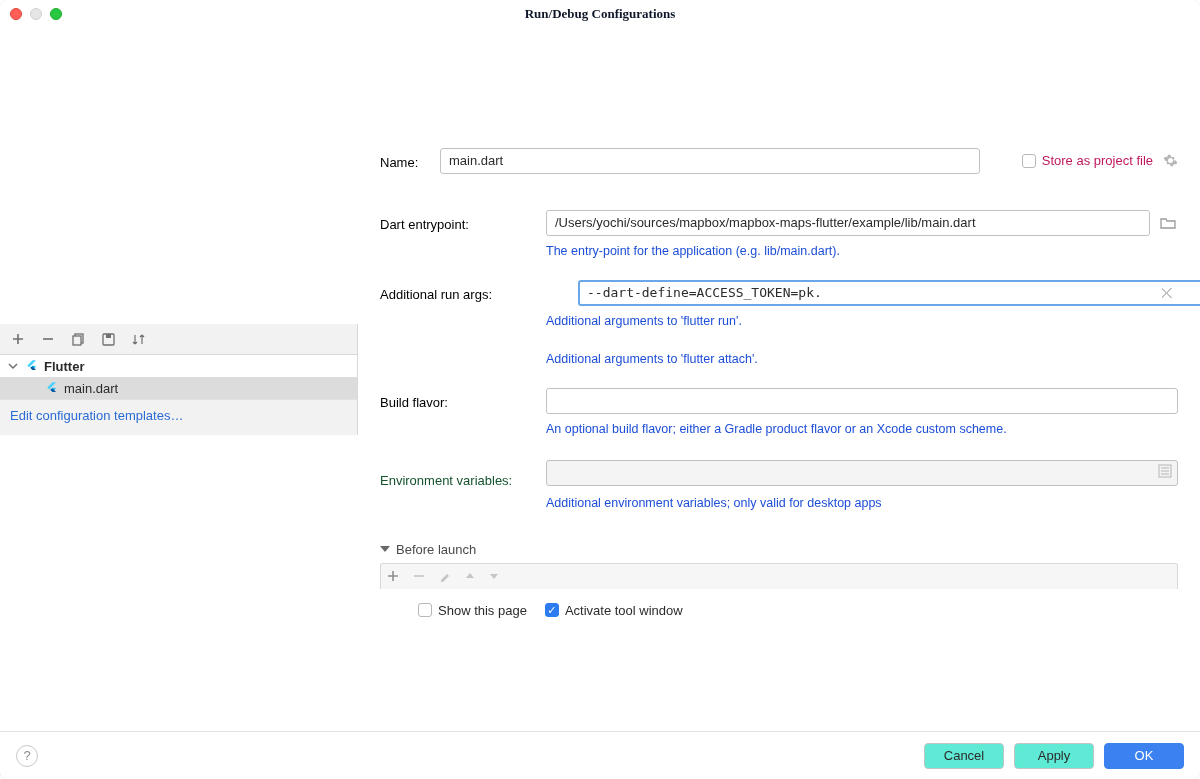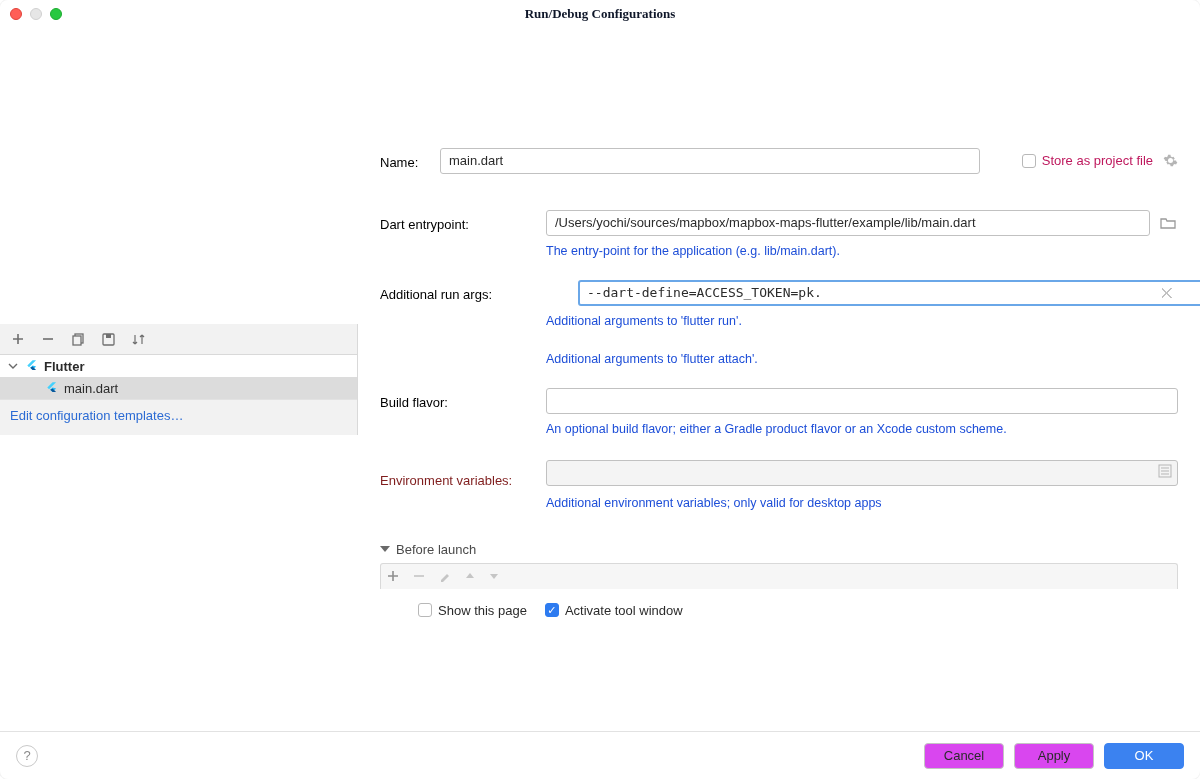--- a/index.html
+++ b/index.html
@@ -101,21 +101,21 @@
     display: flex;
     align-items: center;
     margin-bottom: 6px;
   }
   .row.first { margin-bottom: 36px; }
   .row .label {
     width: 166px;
     color: #000000;
     padding-top: 3px;
   }
-  .row.disabled .label { color: #7f1d1d; margin-top: 12px; }
+  .row.disabled .label { color: #14532d; margin-top: 12px; }
   .row .field { flex: 1; display:flex; align-items:center; gap:8px; }
   input[type="text"] {
     width: 100%;
     height: 26px;
     padding: 2px 8px;
     font-size: 13px;
     border: 1px solid #c1c1c1;
     border-radius: 3px;
     background: #fff;
     color: #2b2b2b;
@@ -229,21 +229,21 @@
     color:#8a8a8a;
     font-size: 13px;
     cursor: pointer;
   }
   .spacer { flex:1; }
   .btn {
     height: 26px;
     min-width: 80px;
     padding: 0 16px;
     border: 1px solid #c4c4c4;
-    background: #d946ef;
+    background: #5eead4;
     border-radius: 4px;
     cursor: pointer;
     font-size: 13px;
     color:#2b2b2b;
   }
   .btn.primary {
     background: #3b82f0;
     border-color: #3b82f0;
     color: #ffffff;
   }

